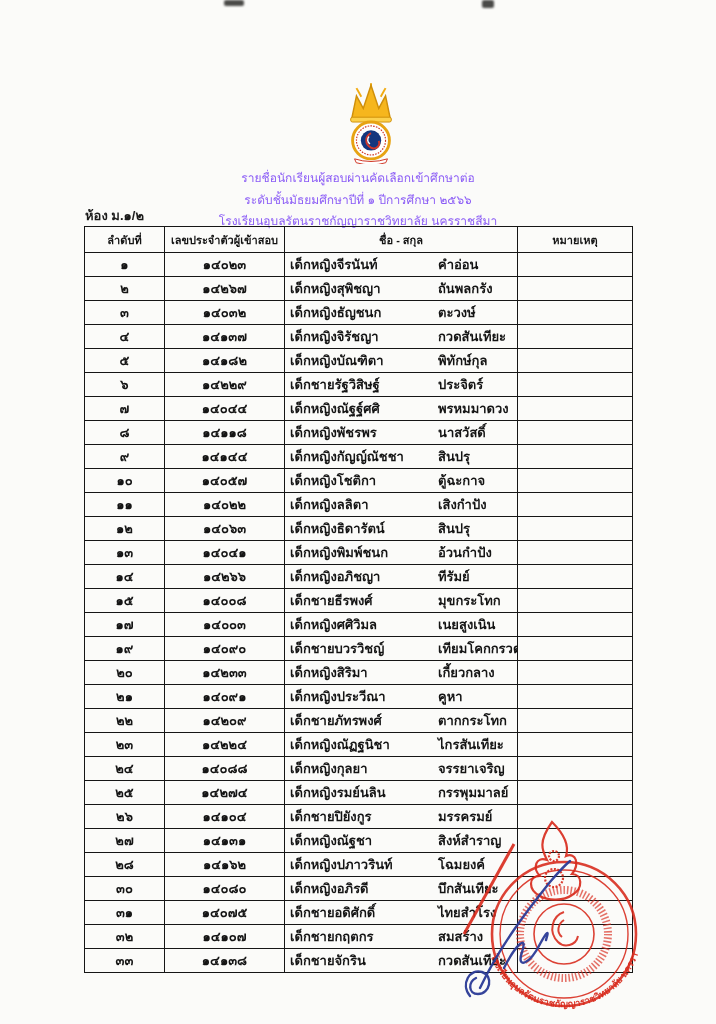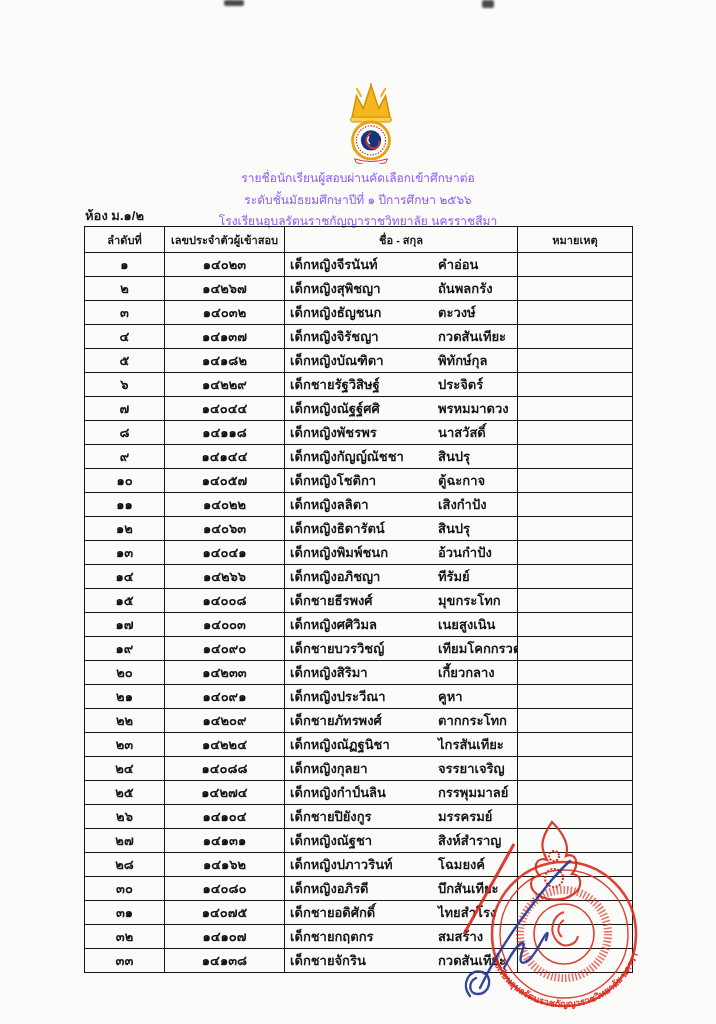--- a/index.html
+++ b/index.html
@@ -289,21 +289,21 @@
       <td class="cell-name">
         <span class="fname">เด็กหญิงกุลยา</span>
         <span class="lname">จรรยาเจริญ</span>
       </td>
       <td class="cell-rem"></td>
     </tr>
         <tr>
       <td class="cell-no">๒๕</td>
       <td class="cell-id">๑๔๒๗๔</td>
       <td class="cell-name">
-        <span class="fname">เด็กหญิงกำป์นลิน</span>
+        <span class="fname">เด็กหญิงรมย์นลิน</span>
         <span class="lname">กรรพุมมาลย์</span>
       </td>
       <td class="cell-rem"></td>
     </tr>
         <tr>
       <td class="cell-no">๒๖</td>
       <td class="cell-id">๑๔๑๐๔</td>
       <td class="cell-name">
         <span class="fname">เด็กชายปิยังกูร</span>
         <span class="lname">มรรครมย์</span>

